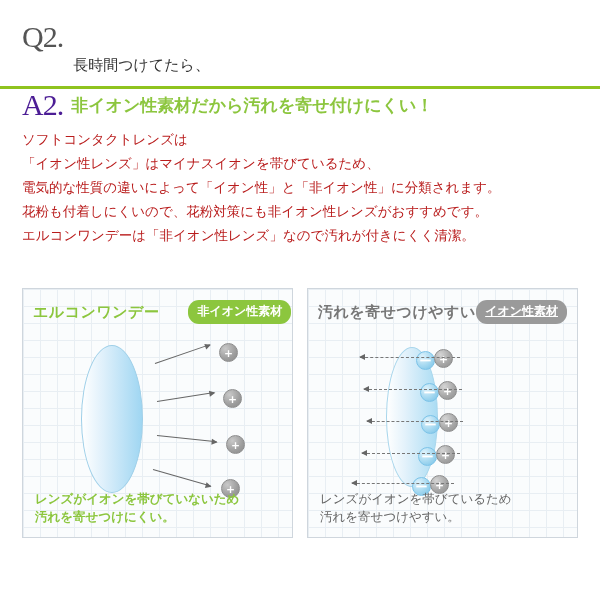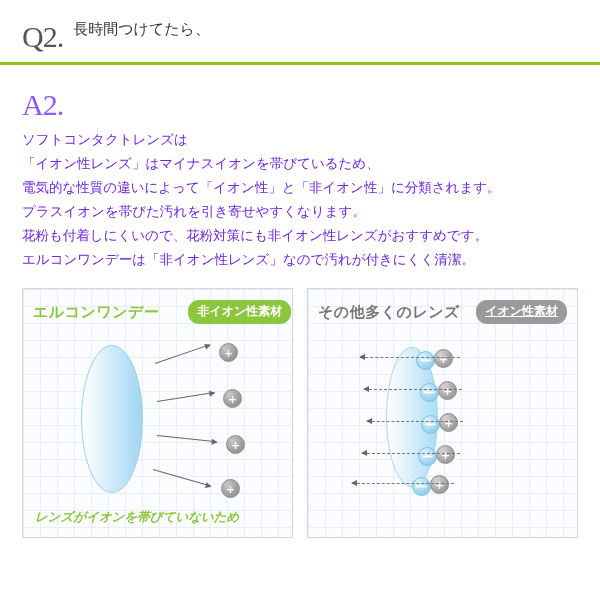--- a/index.html
+++ b/index.html
@@ -36,55 +36,55 @@
     padding-right: 10px;
     font-family: "Liberation Serif", serif;
     white-space: nowrap;
   }
   .q-text {
     font-size: 15px;
     color: #333333;
     line-height: 1.55;
     padding-top: 3px;
   }
-  .q-text div { white-space: nowrap; }
+  .q-text div { white-space: nowrap; margin-top: 36px; }
 
   
   .a-block {
     position: absolute;
     left: 0; top: 78px;
     width: 600px;
     padding: 12px 18px 8px 22px;
     display: flex;
     align-items: center;
   }
   .a-label {
     font-size: 30px;
-    color: #8b5cf6;
+    color: #4c1d95;
     letter-spacing: -1px;
     line-height: 1;
     padding-right: 8px;
     font-family: "Liberation Serif", serif;
     white-space: nowrap;
     text-align: center;
   }
   .a-text {
     font-size: 17px;
     font-weight: bold;
     color: #8cc63e;
     white-space: nowrap;
   }
 
   
   .body-copy {
     position: absolute;
     left: 22px; top: 128px;
     width: 560px;
     font-size: 13.5px;
-    color: #6d28d9;
+    color: #b91c1c;
     line-height: 1.78;
   }
   .body-copy div { white-space: nowrap; }
 
   
   .panels {
     position: absolute;
     left: 22px; top: 288px;
     width: 556px;
     display: flex;
@@ -199,43 +199,43 @@
     position: absolute;
     left: 0; bottom: 10px;
     width: 100%;
     padding: 0 12px;
     font-size: 12.5px;
     line-height: 1.5;
     font-weight: bold;
   }
   .panel-left .panel-caption { color: #8cc63e; }
   .panel-right .panel-caption { color: #666666; font-weight: normal; }
-  .panel-caption div { white-space: nowrap; font-style: italic; }
+  .panel-caption div { white-space: nowrap; }
 </style>
 </head>
 <body>
 
 <div id="page">
 
   <div class="q-block">
     <div class="q-label">Q2.</div>
     <div class="q-text">
       <div>長時間つけてたら、</div>
     </div>
   </div>
 
   <div class="a-block">
     <div class="a-label">A2.</div>
+    <div class="a-text">非イオン性素材だから汚れを寄せ付けにくい！</div>
   </div>
 
   <div class="body-copy">
     <div>ソフトコンタクトレンズは</div>
     <div>「イオン性レンズ」はマイナスイオンを帯びているため、</div>
     <div>電気的な性質の違いによって「イオン性」と「非イオン性」に分類されます。</div>
-    <div>プラスイオンを帯びた汚れを引き寄せやすくなります。</div>
     <div>花粉も付着しにくいので、花粉対策にも非イオン性レンズがおすすめです。</div>
     <div>エルコンワンデーは「非イオン性レンズ」なので汚れが付きにくく清潔。</div>
   </div>
 
   <div class="panels">
 
     <div class="panel panel-left">
       <div class="panel-head">
         <div class="panel-title">エルコンワンデー</div>
         <div class="tag tag-green">非イオン性素材</div>
@@ -248,26 +248,27 @@
       <div class="bubble bubble-plus-gray" style="left:203px; top:146px;">＋</div>
       <div class="bubble bubble-plus-gray" style="left:198px; top:190px;">＋</div>
 
       <div class="arrow" style="left:132px; top:74px;  width:58px; transform: rotate(-19deg);"></div>
       <div class="arrow" style="left:134px; top:112px; width:58px; transform: rotate(-9deg);"></div>
       <div class="arrow" style="left:134px; top:146px; width:60px; transform: rotate(6deg);"></div>
       <div class="arrow" style="left:130px; top:180px; width:60px; transform: rotate(16deg);"></div>
 
       <div class="panel-caption">
         <div>レンズがイオンを帯びていないため</div>
+        <div>汚れを寄せつけにくい。</div>
       </div>
     </div>
 
     <div class="panel panel-right">
       <div class="panel-head">
-        <div class="panel-title">その他多くのレンズ</div>
+        <div class="panel-title">汚れを寄せつけやすい</div>
         <div class="tag tag-gray">イオン性素材</div>
       </div>
 
       <div class="lens lens-right"></div>
 
       <div class="bubble bubble-minus" style="left:108px; top:62px;">ー</div>
       <div class="bubble bubble-minus" style="left:112px; top:94px;">ー</div>
       <div class="bubble bubble-minus" style="left:113px; top:126px;">ー</div>
       <div class="bubble bubble-minus" style="left:110px; top:158px;">ー</div>
       <div class="bubble bubble-minus" style="left:104px; top:188px;">ー</div>
@@ -277,16 +278,20 @@
       <div class="bubble bubble-plus-blue" style="left:131px; top:124px;">＋</div>
       <div class="bubble bubble-plus-blue" style="left:128px; top:156px;">＋</div>
       <div class="bubble bubble-plus-blue" style="left:122px; top:186px;">＋</div>
 
       <div class="arrow dotted" style="left:152px; top:68px;  width:100px; transform: rotate(180deg);"></div>
       <div class="arrow dotted" style="left:154px; top:100px; width:98px;  transform: rotate(180deg);"></div>
       <div class="arrow dotted" style="left:155px; top:132px; width:96px;  transform: rotate(180deg);"></div>
       <div class="arrow dotted" style="left:152px; top:164px; width:98px;  transform: rotate(180deg);"></div>
       <div class="arrow dotted" style="left:146px; top:194px; width:102px; transform: rotate(180deg);"></div>
 
+      <div class="panel-caption">
+        <div>レンズがイオンを帯びているため</div>
+        <div>汚れを寄せつけやすい。</div>
+      </div>
     </div>
 
   </div>
 </div>
 
 </body></html>

